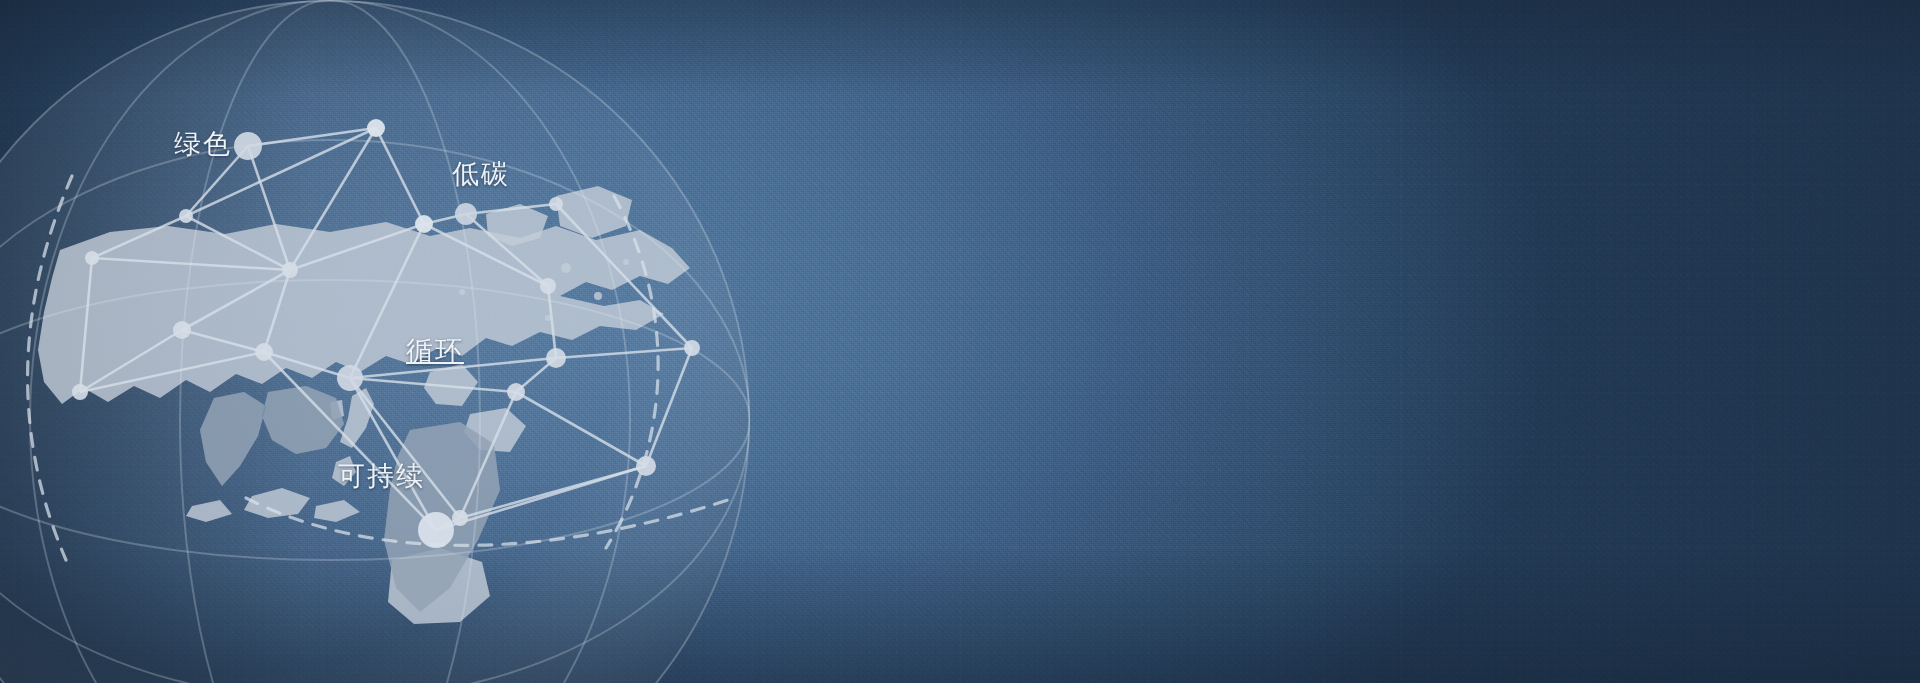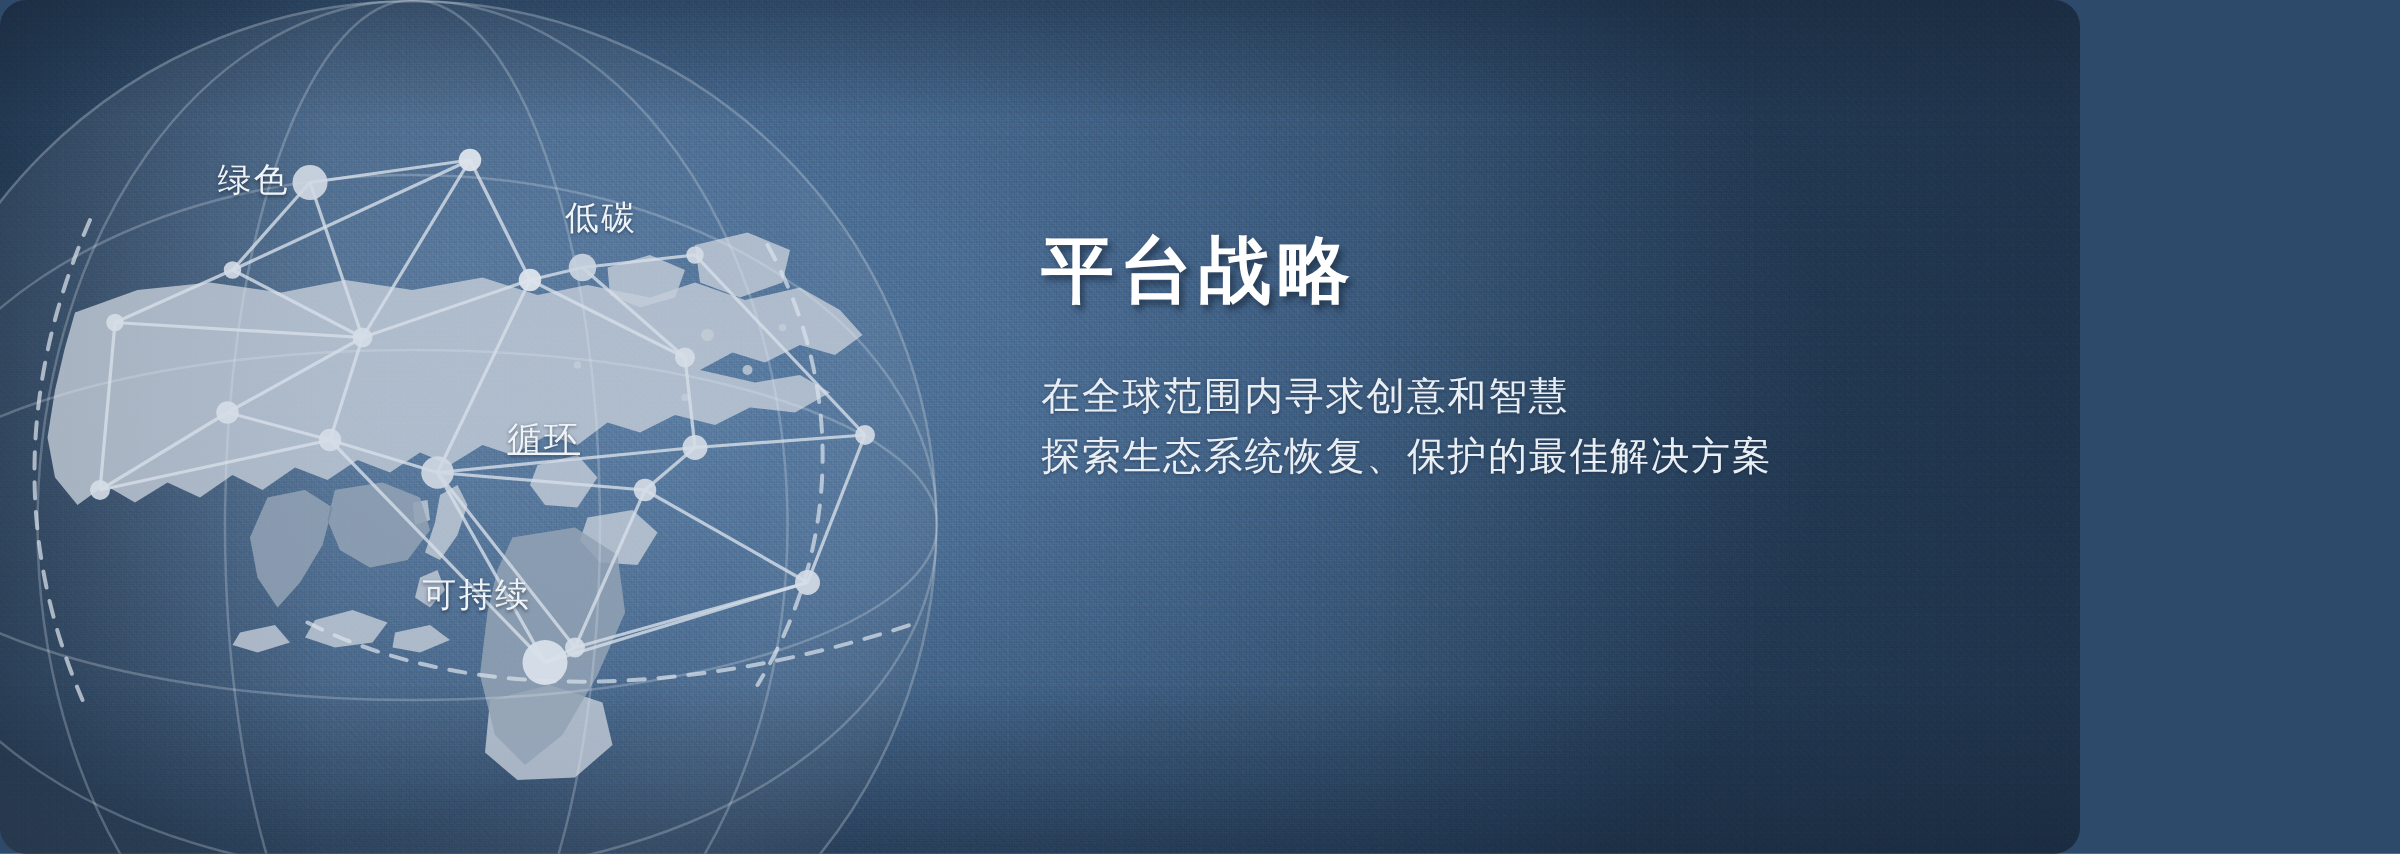--- a/index.html
+++ b/index.html
@@ -1,21 +1,21 @@
 <!DOCTYPE html>
 <html><head>
 <meta charset="utf-8">
 <style>
   html,body{margin:0;padding:0;}
   body{
     width:1920px;height:683px;overflow:hidden;
     font-family:"Liberation Sans","DejaVu Sans",sans-serif;
     background:#2e4a6b;
   }
-  .banner{position:relative;width:1664px;height:683px;overflow:hidden;border-radius:21px;}
+  .banner{position:relative;width:1920px;height:683px;overflow:hidden;}
 
   
   .bg-base{
     position:absolute;inset:0;
     background:
       radial-gradient(ellipse 900px 620px at 34% 46%, #53769d 0%, #4a6c92 28%, #3e5d80 52%, #33506f 72%, #2b4562 88%, #253c56 100%);
   }
   .bg-vign{
     position:absolute;inset:0;
     background:
@@ -233,19 +233,14 @@
         <circle cx="436" cy="530" r="18" fill="#d8e0ea" fill-opacity="0.95"></circle>
       </g>
     </svg>
   </div>
 
   <div class="node-label lbl-green">绿色</div>
   <div class="node-label lbl-lowcarbon">低碳</div>
   <div class="node-label lbl-cycle">循环</div>
   <div class="node-label lbl-sustain">可持续</div>
 
-  <div class="copy">
-    <h1 class="headline">平台战略</h1>
-    <p class="subline sub1">在全球范围内寻求创意和智慧</p>
-    <p class="subline sub2">探索生态系统恢复、保护的最佳解决方案</p>
-  </div>
 
 </div>
 
 </body></html>

